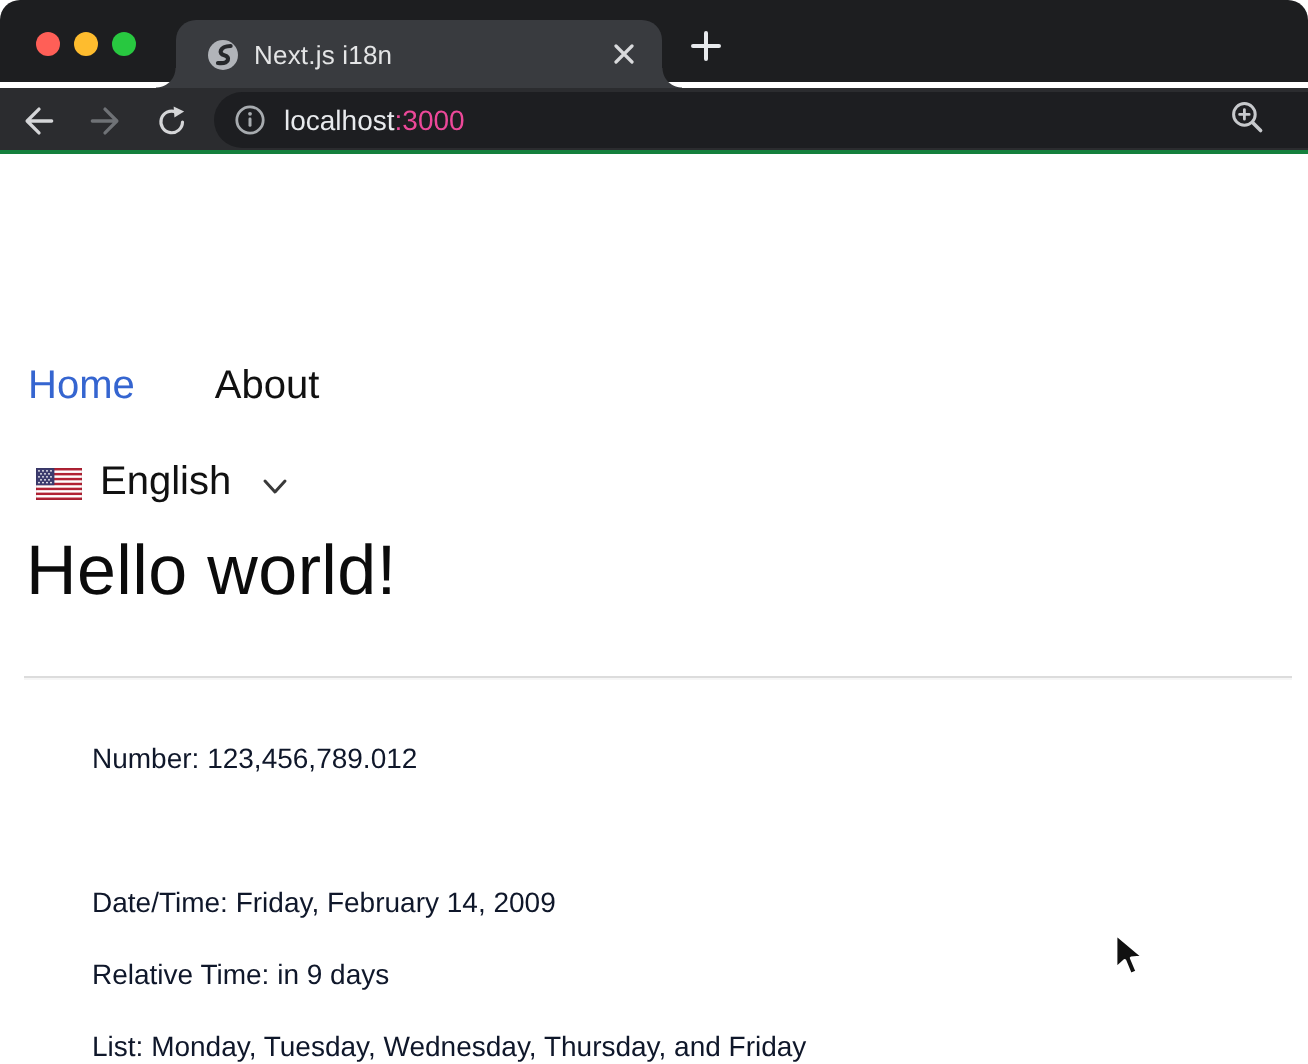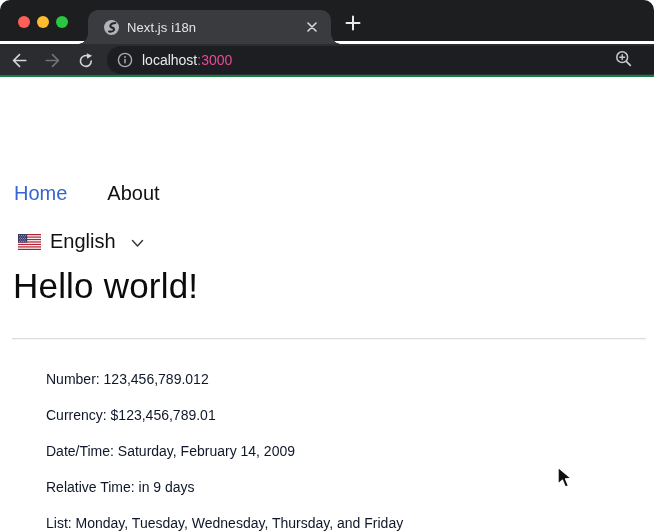--- a/index.html
+++ b/index.html
@@ -176,22 +176,21 @@
           <path d="M1.5 1.5 L6.5 7 L11.5 1.5" stroke="#3a3a3a" stroke-width="1.5" fill="none" stroke-linecap="round" stroke-linejoin="round"></path>
         </svg>
       </span>
     </div>
 
     <div class="h1">Hello world!</div>
 
     <div class="rule"></div>
 
     <div class="line l0">Number: 123,456,789.012</div>
-    <div class="line l1">Currency: $123,456,789.01</div>
-    <div class="line l2">Date/Time: Saturday, February 14, 2009</div>
+    <div class="line l2">Date/Time: Friday, February 14, 2009</div>
     <div class="line l3">Relative Time: in 9 days</div>
     <div class="line l4">List: Monday, Tuesday, Wednesday, Thursday, and Friday</div>
   </div>
 
   <div class="cursor">
     <svg width="18" height="25" viewBox="0 0 18 25">
       <path d="M2 1.2 L2 18.2 L6.4 14.2 L9.3 21.2 L12.5 19.8 L9.6 13.0 L15.4 12.5 Z" fill="#111111" stroke="#ffffff" stroke-width="1.4" stroke-linejoin="round"></path>
     </svg>
   </div>
 

